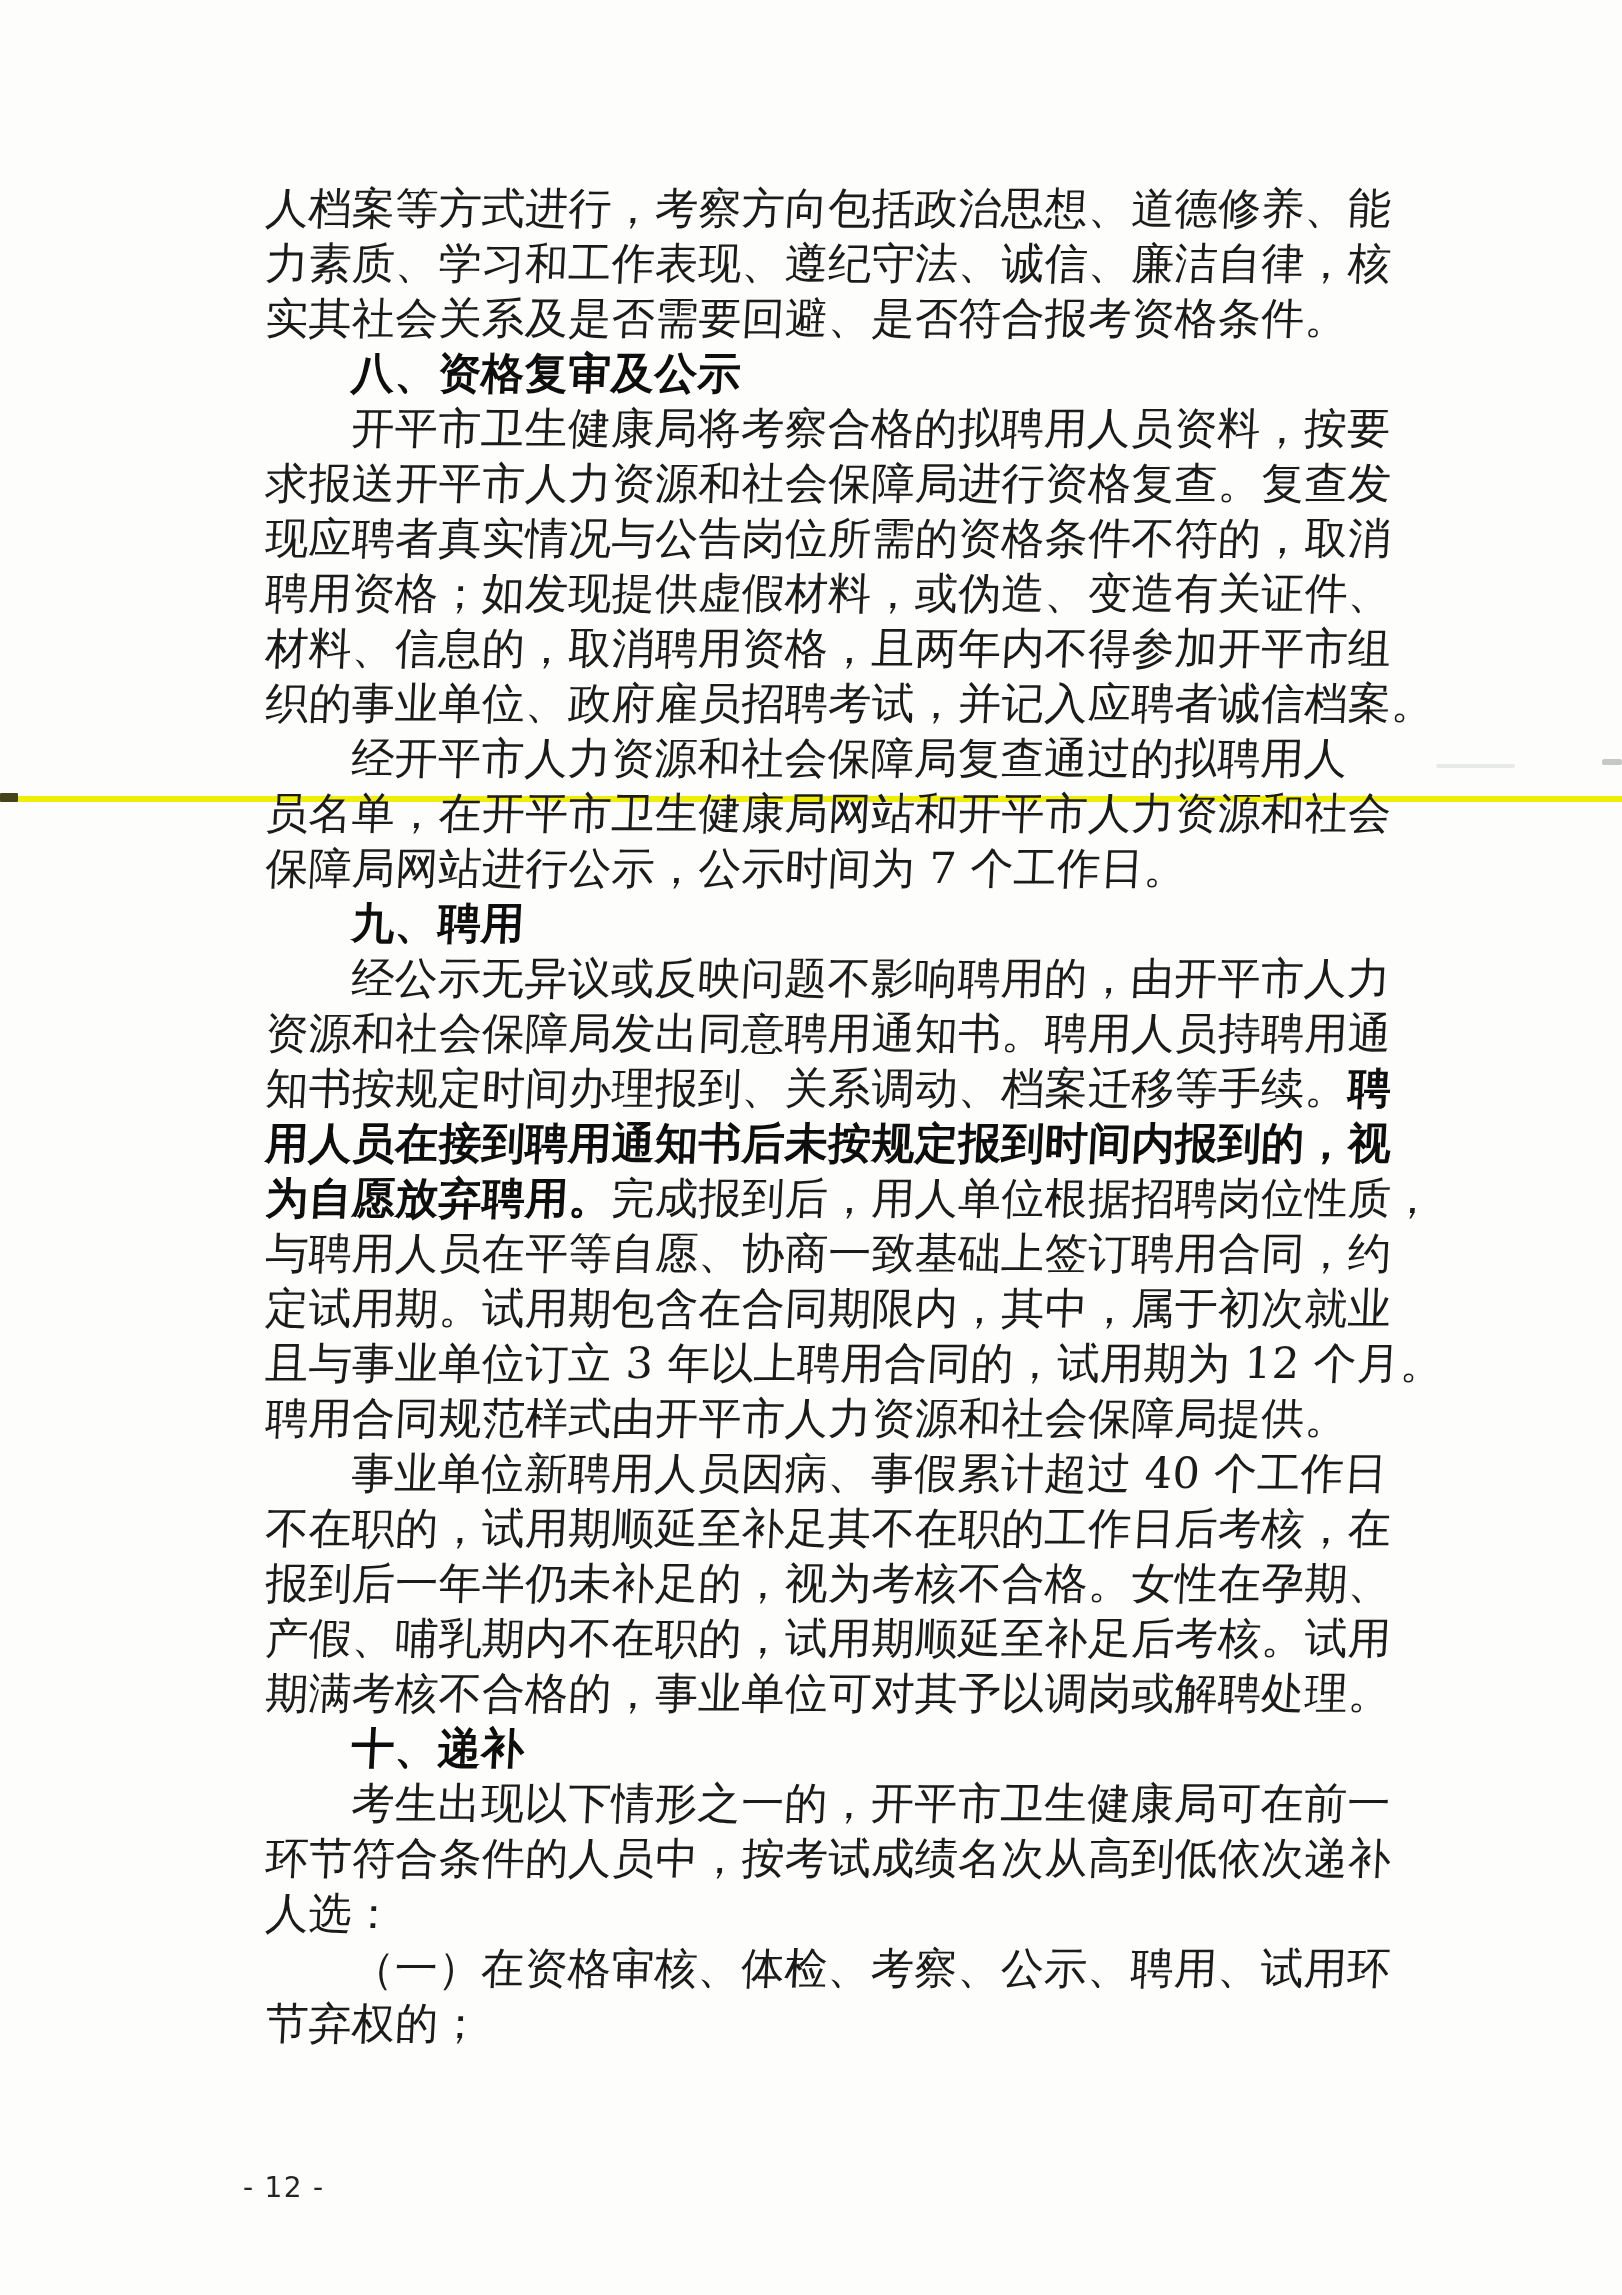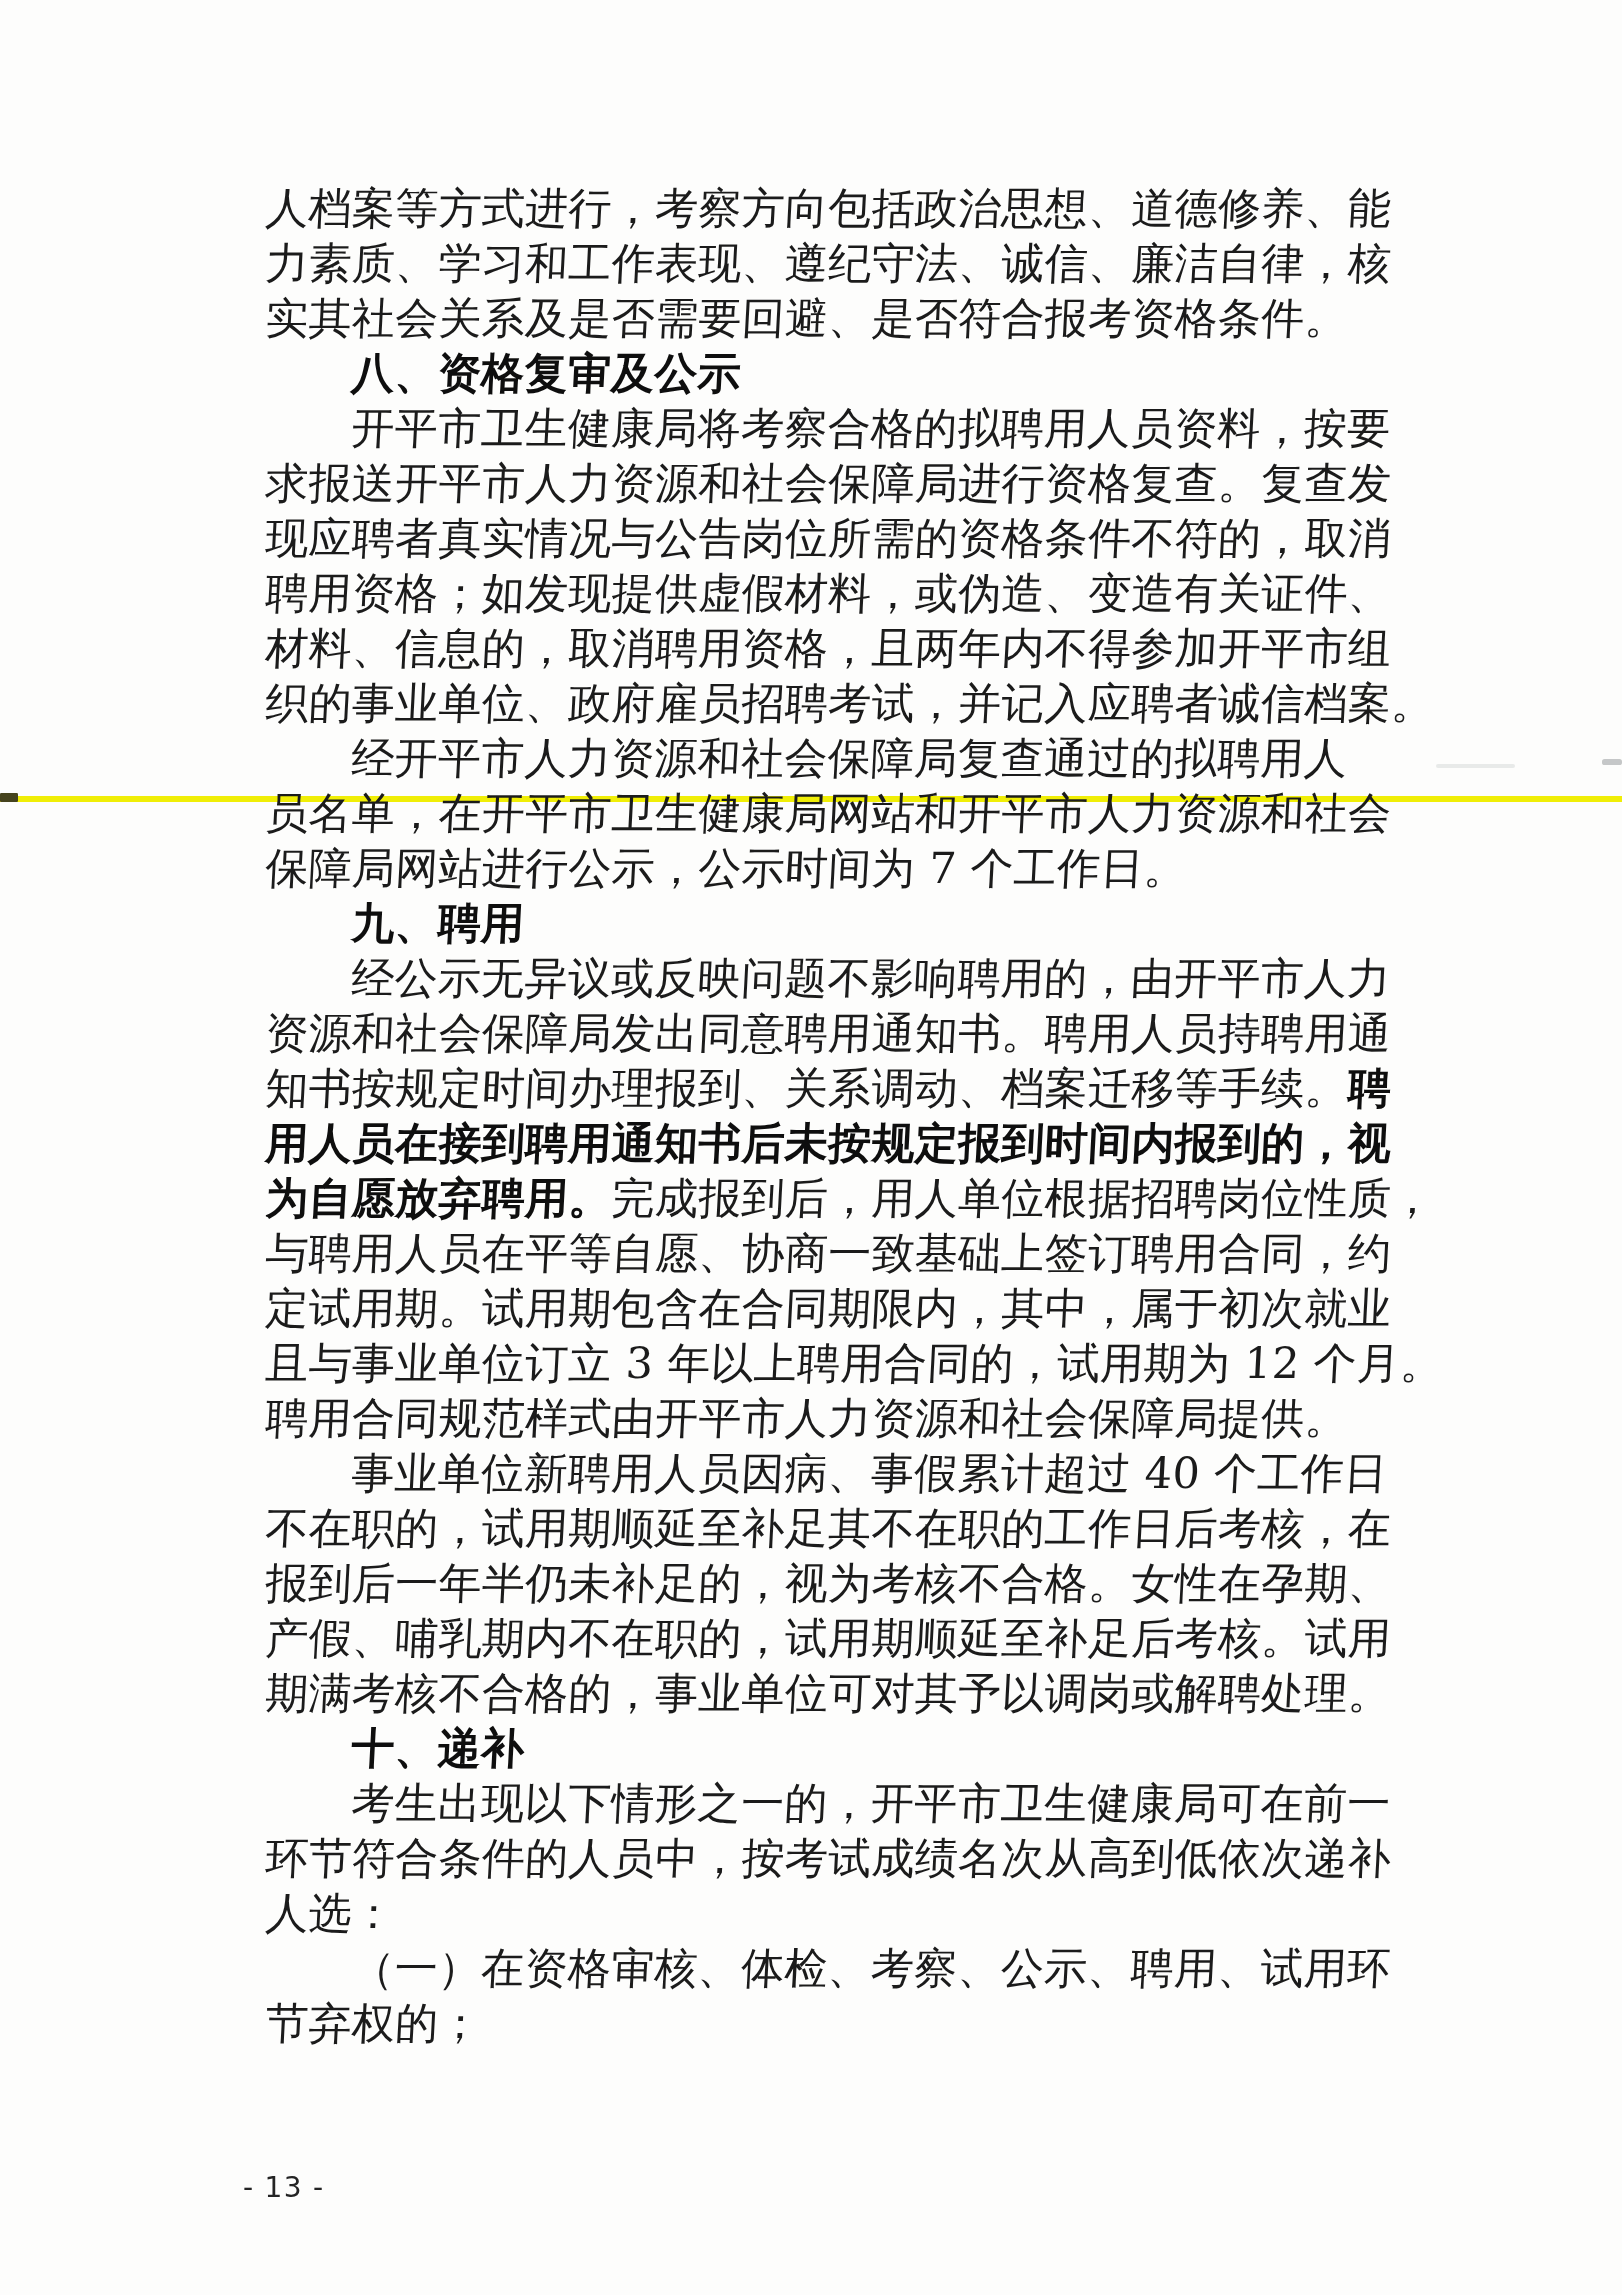--- a/index.html
+++ b/index.html
@@ -114,15 +114,15 @@
       <div class="line"><span>报到后一年半仍未补足的，视为考核不合格。女性在孕期、</span></div>
       <div class="line"><span>产假、哺乳期内不在职的，试用期顺延至补足后考核。试用</span></div>
       <div class="line"><span>期满考核不合格的，事业单位可对其予以调岗或解聘处理。</span></div>
       <div class="line indent heading"><span class="b">十、递补</span></div>
       <div class="line indent"><span>考生出现以下情形之一的，开平市卫生健康局可在前一</span></div>
       <div class="line"><span>环节符合条件的人员中，按考试成绩名次从高到低依次递补</span></div>
       <div class="line"><span>人选：</span></div>
       <div class="line indent"><span>（一）在资格审核、体检、考察、公示、聘用、试用环</span></div>
       <div class="line"><span>节弃权的；</span></div>
     </div>
-  <div class="page-number">- 13 -</div>
+  <div class="page-number">- 12 -</div>
 </div>
 
 
 </body></html>

